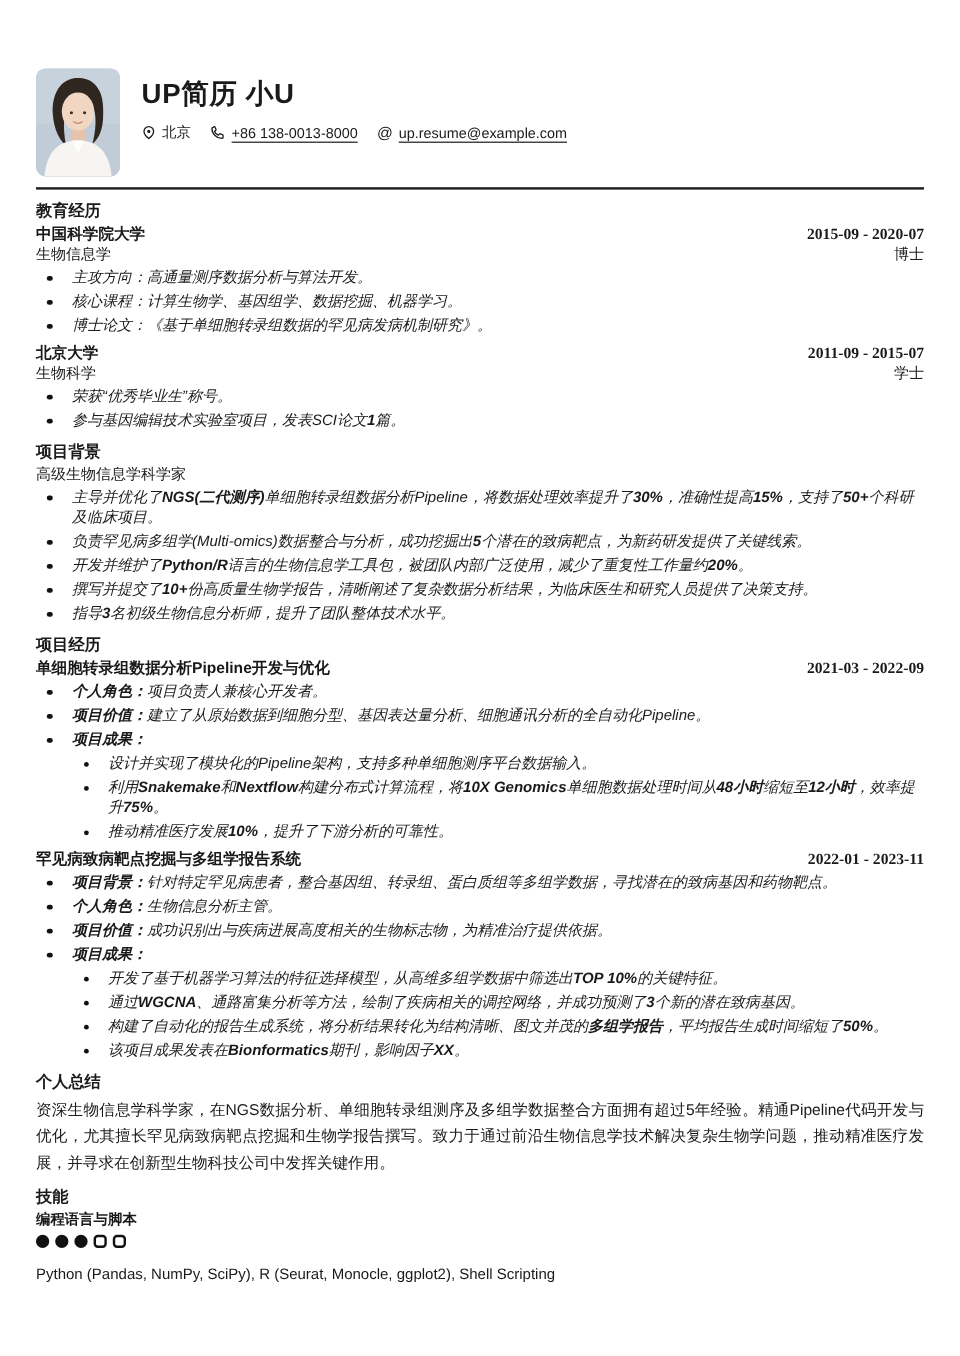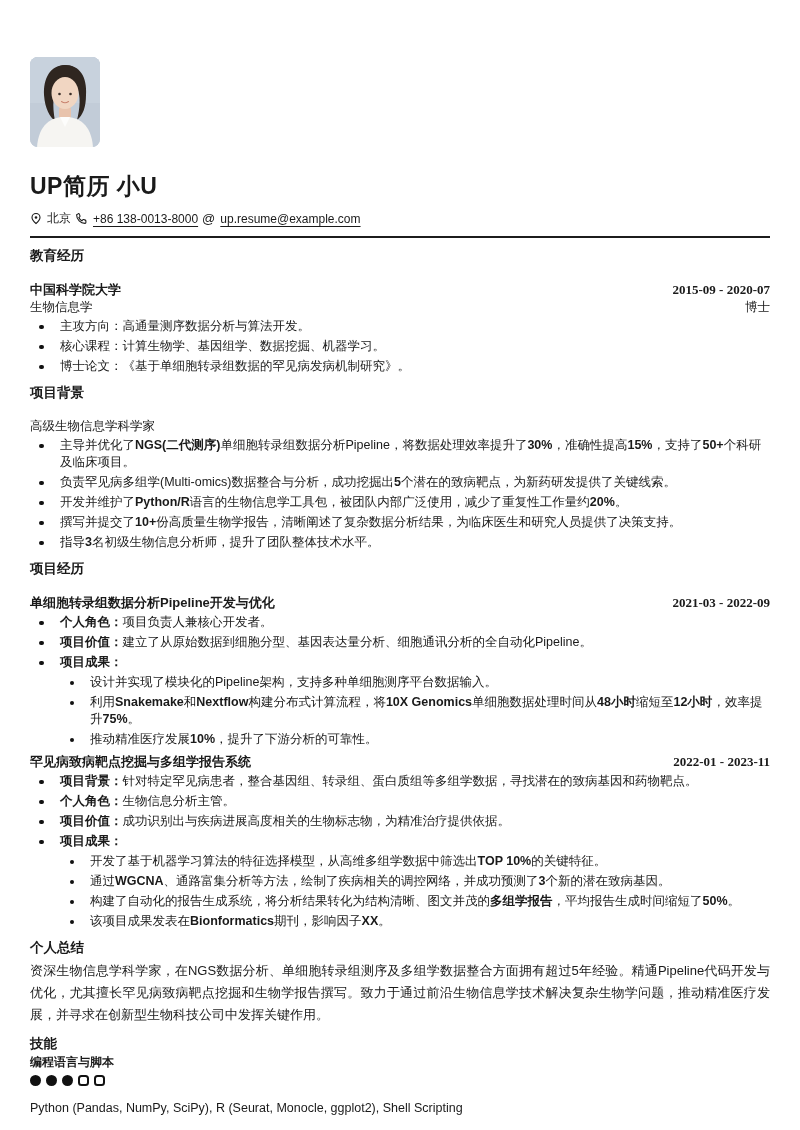--- a/index.html
+++ b/index.html
@@ -6,47 +6,47 @@
   * { box-sizing: border-box; margin: 0; padding: 0; }
   html,body { background:#fff; }
   body {
     width: 800px; height: 1130px; overflow: hidden; position: relative;
     font-family: "Liberation Sans", "DejaVu Sans", sans-serif;
     color: #1a1a1a;
   }
   .page { padding: 57px 30px 0 30px; }
 
   
-  header { display: flex; gap: 18px; align-items: flex-start; flex-direction: column; }
+  header { display: flex; gap: 18px; align-items: flex-start; }
   .photo {
     width: 70px; height: 90px; border-radius: 8px; overflow: hidden;
     flex: 0 0 auto; background: #c2ccd8;
   }
   .photo svg { display:block; width:70px; height:90px; }
   .head-right { padding-top: 8px; }
   .name { font-size: 23px; font-weight: 700; line-height: 26px; letter-spacing: .5px; }
-  .contact { margin-top: 11px; display: flex; align-items: center; gap: 4px; font-size: 12px; }
+  .contact { margin-top: 11px; display: flex; align-items: center; gap: 16px; font-size: 12px; }
   .ci { display: inline-flex; align-items: center; gap: 5px; color:#1a1a1a; }
   .ci svg { display:block; }
   .u { text-decoration: underline; text-underline-offset: 3px; }
   .at-glyph { font-size: 13px; font-weight: 400; line-height: 13px; }
 
   .divider { margin-top: 9px; border-top: 2px solid #1c1c1c; }
 
   
   .section-title { margin-top: 10px; font-size: 13.5px; font-weight: 700; line-height: 16px; }
-  .entry { margin-top: 18px; }
+  .entry { margin-top: 3px; }
   .entry + .entry { margin-top: 6px; }
   .entry-head { display: flex; justify-content: space-between; align-items: baseline; }
   .entry-h { font-size: 13px; font-weight: 700; line-height: 16px; }
   .entry-date { font-size: 13px; font-weight: 700; line-height: 16px; white-space: nowrap; font-family: Liberation Serif, serif; }
   .entry-sub { margin-top: 2px; display: flex; justify-content: space-between; font-size: 12.5px; line-height: 15px; }
 
   ul.bullets { margin-top: 2px; list-style: none; }
-  li.b1 { position: relative; padding-left: 30px; margin-top: 3px; font-size: 12.5px; line-height: 17px; }
+  li.b1 { position: relative; padding-left: 30px; margin-top: 3px; font-size: 12.5px; line-height: 17px; font-style: italic; }
   li.b1::before {
     content: ""; position: absolute; left: 9px; top: 6.5px;
     width: 4.5px; height: 4.5px; border-radius: 50%; background: #111;
   }
   ul.subbullets { margin-top: 2px; list-style: none; }
   li.b2 { position: relative; padding-left: 30px; margin-top: 3px; font-size: 12.5px; line-height: 17px; }
   li.b2::before {
     content: ""; position: absolute; left: 10px; top: 6.5px;
     width: 4px; height: 4px; border-radius: 50%; background: #111;
   }
@@ -117,20 +117,34 @@
         <div class="entry-sub">
           <div>生物信息学</div>
           <div>博士</div>
         </div>
         <ul class="bullets">
           <li class="b1"><span>主攻方向：高通量测序数据分析与算法开发。</span></li>
           <li class="b1"><span>核心课程：计算生物学、基因组学、数据挖掘、机器学习。</span></li>
           <li class="b1"><span>博士论文：《基于单细胞转录组数据的罕见病发病机制研究》。</span></li>
         </ul>
       </div>
+      <div class="entry">
+        <div class="entry-head">
+          <div class="entry-h">北京大学</div>
+          <div class="entry-date">2011-09 - 2015-07</div>
+        </div>
+        <div class="entry-sub">
+          <div>生物科学</div>
+          <div>学士</div>
+        </div>
+        <ul class="bullets">
+          <li class="b1"><span>荣获“优秀毕业生”称号。</span></li>
+          <li class="b1"><span>参与基因编辑技术实验室项目，发表SCI论文</span><b>1</b><span>篇。</span></li>
+        </ul>
+      </div>
       <div class="section-title">项目背景</div>
       <div class="entry">
         <div class="entry-sub">
           <div>高级生物信息学科学家</div>
           <div></div>
         </div>
         <ul class="bullets">
           <li class="b1"><span>主导并优化了</span><b>NGS(二代测序)</b><span>单细胞转录组数据分析Pipeline，将数据处理效率提升了</span><b>30%</b><span>，准确性提高</span><b>15%</b><span>，支持了</span><b>50+</b><span>个科研及临床项目。</span></li>
           <li class="b1"><span>负责罕见病多组学(Multi-omics)数据整合与分析，成功挖掘出</span><b>5</b><span>个潜在的致病靶点，为新药研发提供了关键线索。</span></li>
           <li class="b1"><span>开发并维护了</span><b>Python/R</b><span>语言的生物信息学工具包，被团队内部广泛使用，减少了重复性工作量约</span><b>20%</b><span>。</span></li>

